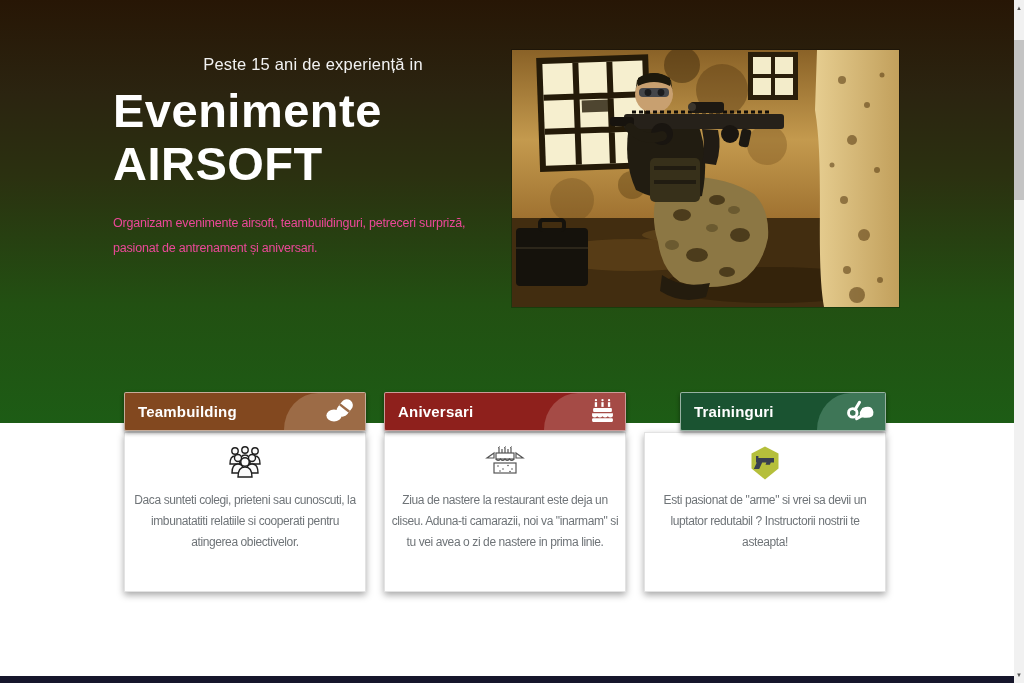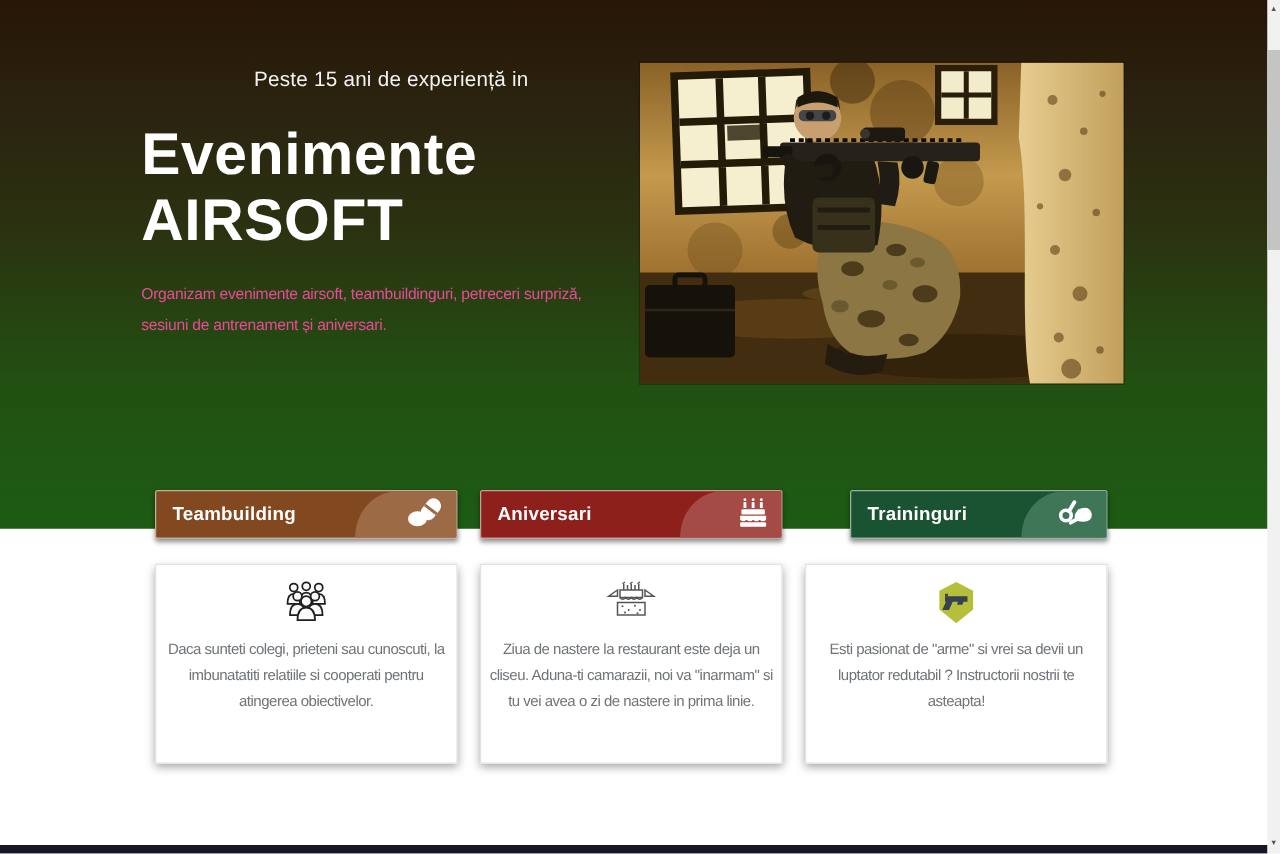--- a/index.html
+++ b/index.html
@@ -6,42 +6,42 @@
   html,body { width:1024px; height:683px; overflow:hidden; background:#fff;
               font-family:"Liberation Sans", sans-serif; }
   .viewport { position:relative; width:1024px; height:683px; overflow:hidden; background:#fff; }
 
   
   .hero-bg { position:absolute; left:0; top:0; width:1014px; height:423px;
     background:linear-gradient(180deg,#271605 0%, #2b2410 22%, #2b3110 42%, #225012 72%, #1d5c15 100%); }
 
   .hero-text { position:absolute; left:113px; top:55px; width:400px; color:#fff; }
   .kicker { font-size:16.5px; font-weight:400; color:#f2f2f2; letter-spacing:.2px;text-align:center; }
-  .hero-title { margin-top:22px; font-size:47px; line-height:53px; font-weight:800;
+  .hero-title { margin-top:10px; font-size:47px; line-height:53px; font-weight:800;
                 color:#ffffff; letter-spacing:.5px; }
   .hero-desc { margin-top:21px; font-size:12.5px; letter-spacing:-0.2px; line-height:25px; color:#ec4899; }
 
   .hero-photo { position:absolute; left:512px; top:50px; width:387px; height:257px;
                 box-shadow:0 0 0 1px rgba(0,0,0,.25); overflow:hidden; }
   .hero-photo svg { display:block; }
 
   
   .cards { position:absolute; left:124px; top:392px; width:762px; display:flex; gap:18px; }
   .card-col { flex:1 1 0; min-width:0; }
   .tab { position:relative; height:39px; border:1px solid rgba(255,255,255,.55);
          border-radius:2px; overflow:hidden; box-shadow:0 2px 4px rgba(0,0,0,.45);
          cursor:pointer; }
   .tab-accent { position:absolute; right:-1px; top:0; bottom:0; width:34%;
                 border-top-left-radius:55px 60px; }
   .tab-label { position:relative; z-index:2; display:block; padding-left:13px;
                line-height:37px; font-size:15px; font-weight:700; color:#ffffff;
                letter-spacing:.2px; }
   .tab-icon { position:absolute; z-index:3; right:10px; top:50%; transform:translateY(-50%); }
 
-  .card-body { margin-top:20px; height:160px; background:#ffffff;
+  .card-body { margin-top:1px; height:160px; background:#ffffff;
                border:1px solid #e3e3e3; box-shadow:0 3px 7px rgba(0,0,0,.35);
                text-align:center; padding-top:9px; }
   .card-icon { height:42px; display:flex; align-items:center; justify-content:center; }
   .card-text { margin-top:6px; font-size:12px; letter-spacing:-0.4px; line-height:21px;
                color:#6f7478; }
   .card-text div { white-space:nowrap; }
 
   
   .scrollbar { position:absolute; right:0; top:0; width:10px; height:683px; background:#f1f1f1; }
   .sb-btn { position:absolute; left:0; width:10px; height:16px; font-size:6px; color:#555;
@@ -56,21 +56,21 @@
 <div class="viewport">
 
   <div class="hero-bg"></div>
 
   <div class="hero-text">
     <div class="kicker">Peste 15 ani de experiență in</div>
     <h1 class="hero-title"><span>Evenimente</span><br>
       <span>AIRSOFT</span></h1>
     <div class="hero-desc">
       <div>Organizam evenimente airsoft, teambuildinguri, petreceri surpriză,</div>
-      <div>sesiuni de antrenament și aniversari.</div>
+      <div>pasionat de antrenament și aniversari.</div>
     </div>
   </div>
 
   <div class="hero-photo">
     <svg width="387" height="257" viewBox="0 0 387 257">
       <defs>
         <linearGradient id="wall" x1="0" y1="0" x2="0" y2="1">
           <stop offset="0" stop-color="#8a6227"></stop>
             <stop offset=".35" stop-color="#c49a4e"></stop>
           <stop offset=".7" stop-color="#9a6c2c"></stop>

